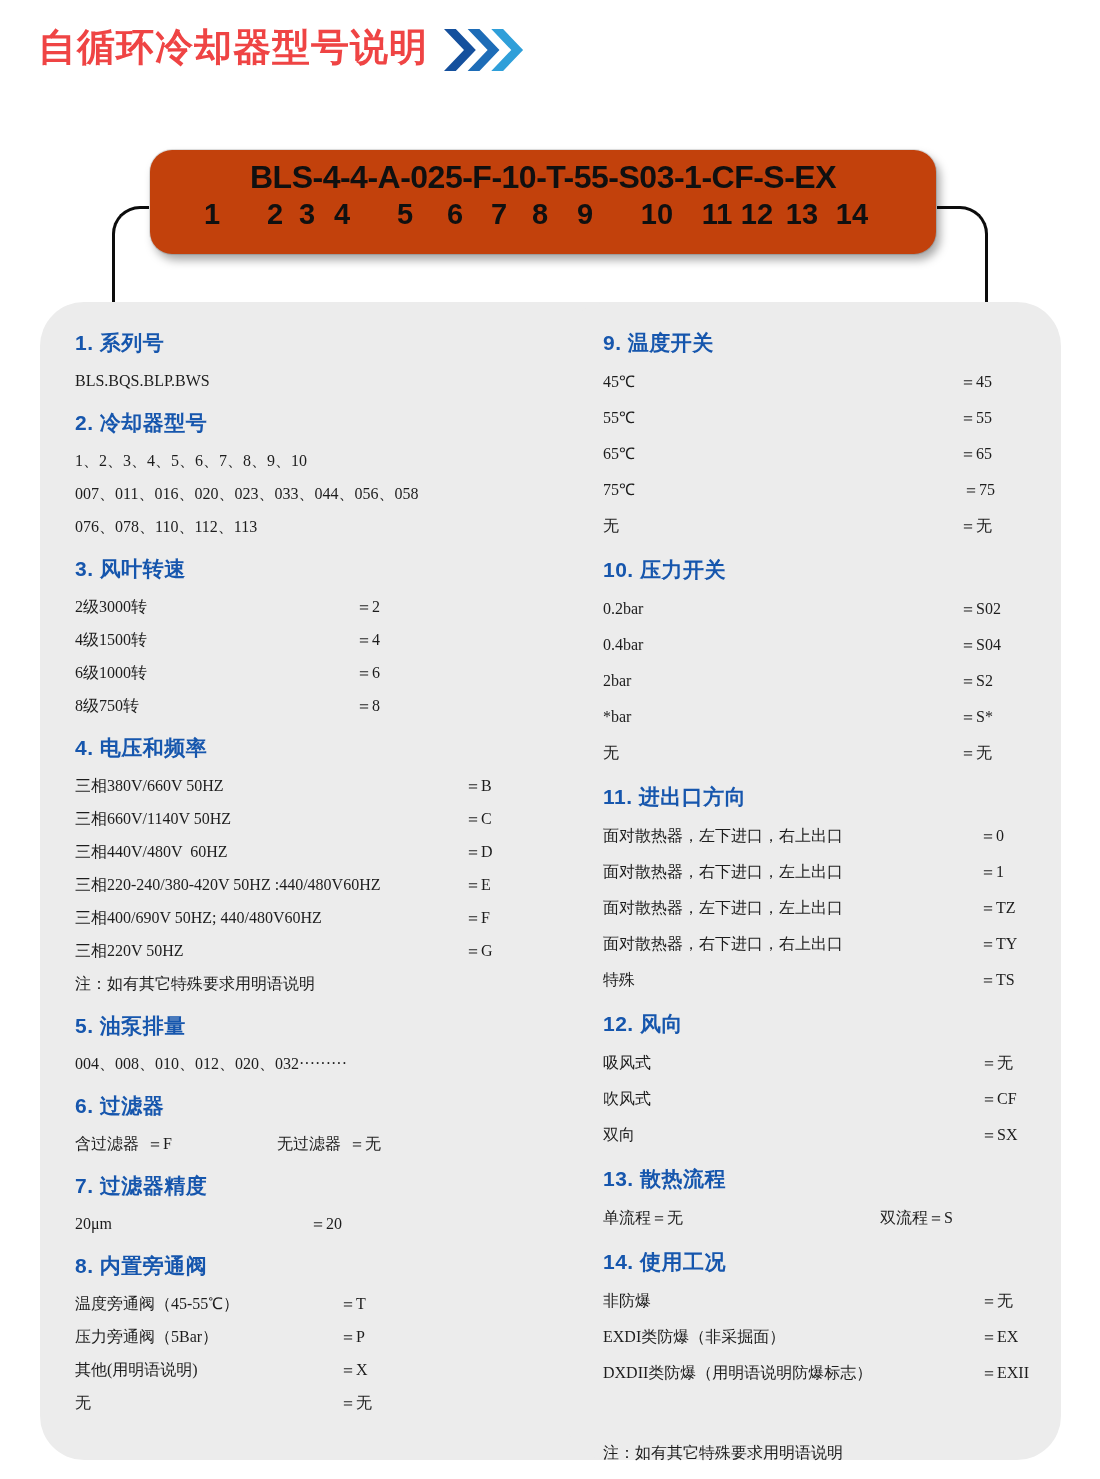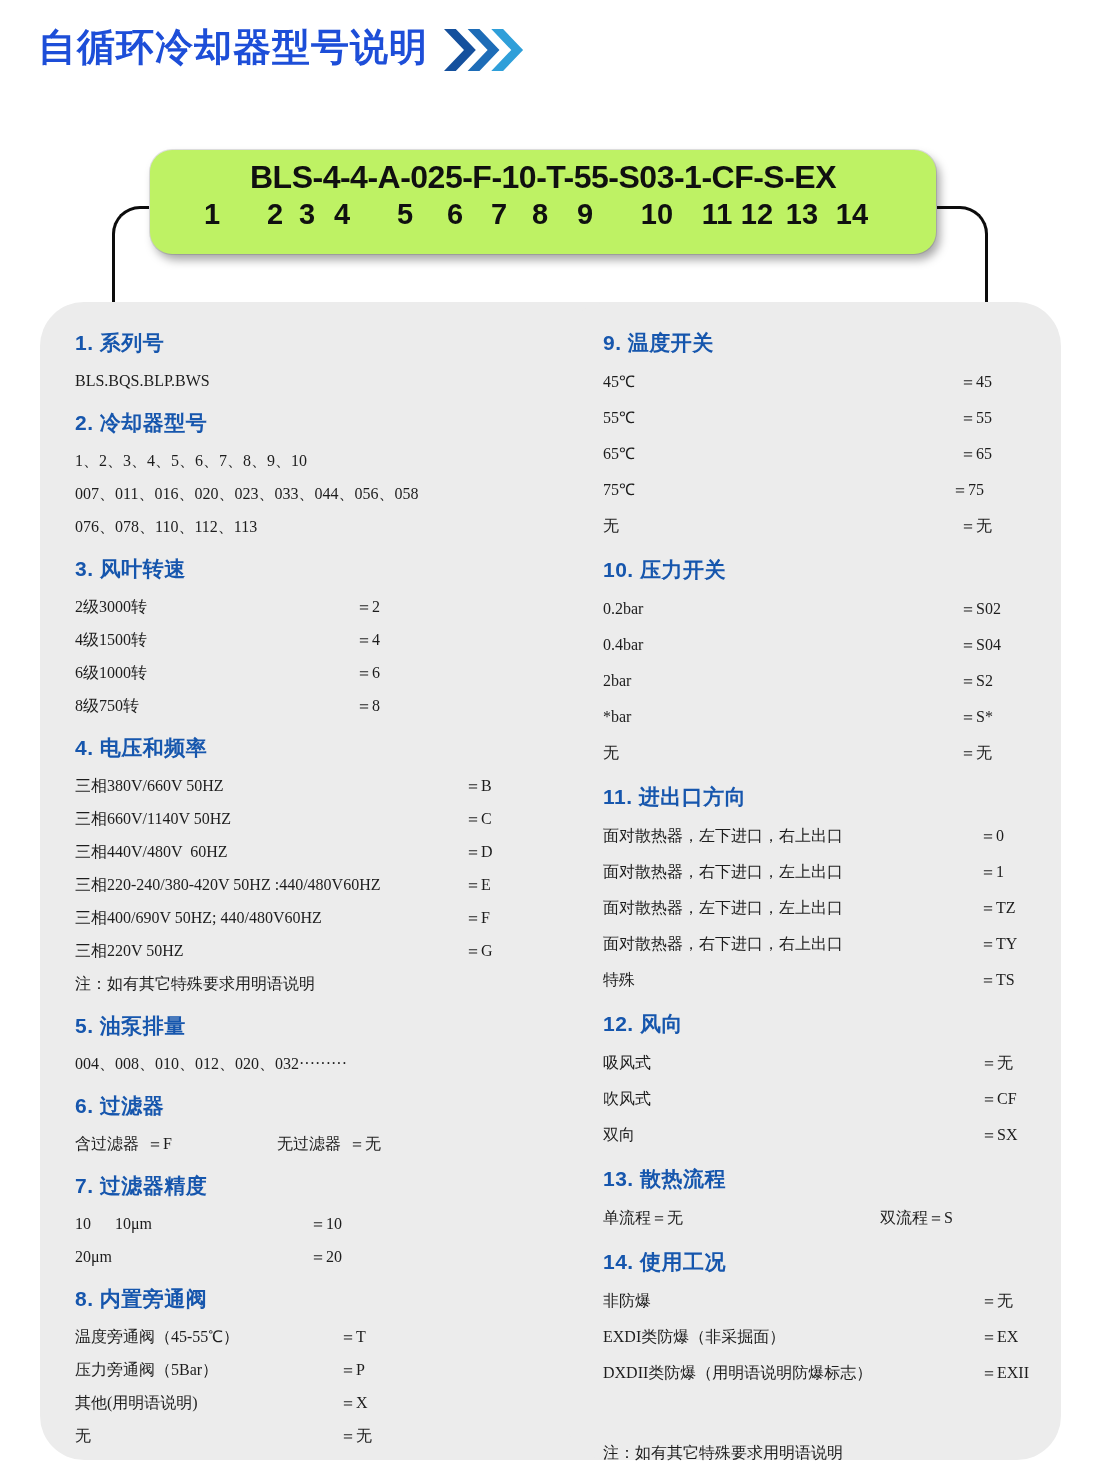--- a/index.html
+++ b/index.html
@@ -2,25 +2,25 @@
 <html><head>
 <meta charset="utf-8">
 <style>
   html,body{margin:0;padding:0;}
   body{
     width:1100px;height:1479px;position:relative;background:#ffffff;
     font-family:"Liberation Sans", sans-serif;overflow:hidden;
   }
   
   .page-header{position:absolute;left:38px;top:22px;display:flex;align-items:center;gap:16px;}
-  .page-title{font-size:38px;font-weight:bold;color:#1d4ed8;letter-spacing:1px;font-family:Liberation Serif, serif;}
+  .page-title{font-size:38px;font-weight:bold;color:#ef4444;letter-spacing:1px;font-family:Liberation Serif, serif;}
   .chevrons{display:block;margin-top:4px;}
   
   .banner{
-    position:absolute;left:150px;top:150px;width:786px;height:104px;background:#bef264;
+    position:absolute;left:150px;top:150px;width:786px;height:104px;background:#c2410c;
     border-radius:22px;box-shadow:4px 6px 10px rgba(0,0,0,0.35), 0 0 0 1px #e3e3e3;
     z-index:3;text-align:center;box-sizing:border-box;padding-top:9px;
   }
   .model-code{font-size:32px;font-weight:bold;color:#101010;letter-spacing:-0.5px;white-space:pre;font-family:"Liberation Sans",sans-serif;}
   .position-numbers{position:relative;height:40px;margin-top:2px;}
   .position-numbers span{
     position:absolute;top:0;transform:translateX(-50%);
     font-size:29px;font-weight:bold;color:#101010;font-family:"Liberation Sans",sans-serif;
   }
   
@@ -119,38 +119,37 @@
     <div class="section">
       <div class="sec-head">5. 油泵排量</div>
       <div class="row"><span>004、008、010、012、020、032·········</span></div>
     </div>
     <div class="section">
       <div class="sec-head">6. 过滤器</div>
       <div class="row"><span class="pair"><span class="pl">含过滤器</span><span class="pv">＝F</span></span><span class="pair pair2" style="left: 202px;"><span class="pl">无过滤器</span><span class="pv">＝无</span></span></div>
     </div>
     <div class="section">
       <div class="sec-head">7. 过滤器精度</div>
-      <div class="row"><span>10      10μm</span><span class="val" style="left: 235px;">＝10</span></div>
       <div class="row"><span>20μm</span><span class="val" style="left: 235px;">＝20</span></div>
     </div>
     <div class="section">
       <div class="sec-head">8. 内置旁通阀</div>
       <div class="row"><span>温度旁通阀（45-55℃）</span><span class="val" style="left: 265px;">＝T</span></div>
       <div class="row"><span>压力旁通阀（5Bar）</span><span class="val" style="left: 265px;">＝P</span></div>
       <div class="row"><span>其他(用明语说明)</span><span class="val" style="left: 265px;">＝X</span></div>
       <div class="row"><span>无</span><span class="val" style="left: 265px;">＝无</span></div>
     </div>
   </div>
 <div class="panel panel-right" id="panel-right">
     <div class="section">
       <div class="sec-head">9. 温度开关</div>
       <div class="row"><span>45℃</span><span class="val" style="left: 357px;">＝45</span></div>
       <div class="row"><span>55℃</span><span class="val" style="left: 357px;">＝55</span></div>
       <div class="row"><span>65℃</span><span class="val" style="left: 357px;">＝65</span></div>
-      <div class="row"><span>75℃</span><span class="val" style="left: 349px;">＝75</span></div>
+      <div class="row"><span>75℃</span><span class="val" style="left: 360px;">＝75</span></div>
       <div class="row"><span>无</span><span class="val" style="left: 357px;">＝无</span></div>
     </div>
     <div class="section">
       <div class="sec-head">10. 压力开关</div>
       <div class="row"><span>0.2bar</span><span class="val" style="left: 357px;">＝S02</span></div>
       <div class="row"><span>0.4bar</span><span class="val" style="left: 357px;">＝S04</span></div>
       <div class="row"><span>2bar</span><span class="val" style="left: 357px;">＝S2</span></div>
       <div class="row"><span>*bar</span><span class="val" style="left: 357px;">＝S*</span></div>
       <div class="row"><span>无</span><span class="val" style="left: 357px;">＝无</span></div>
     </div>

